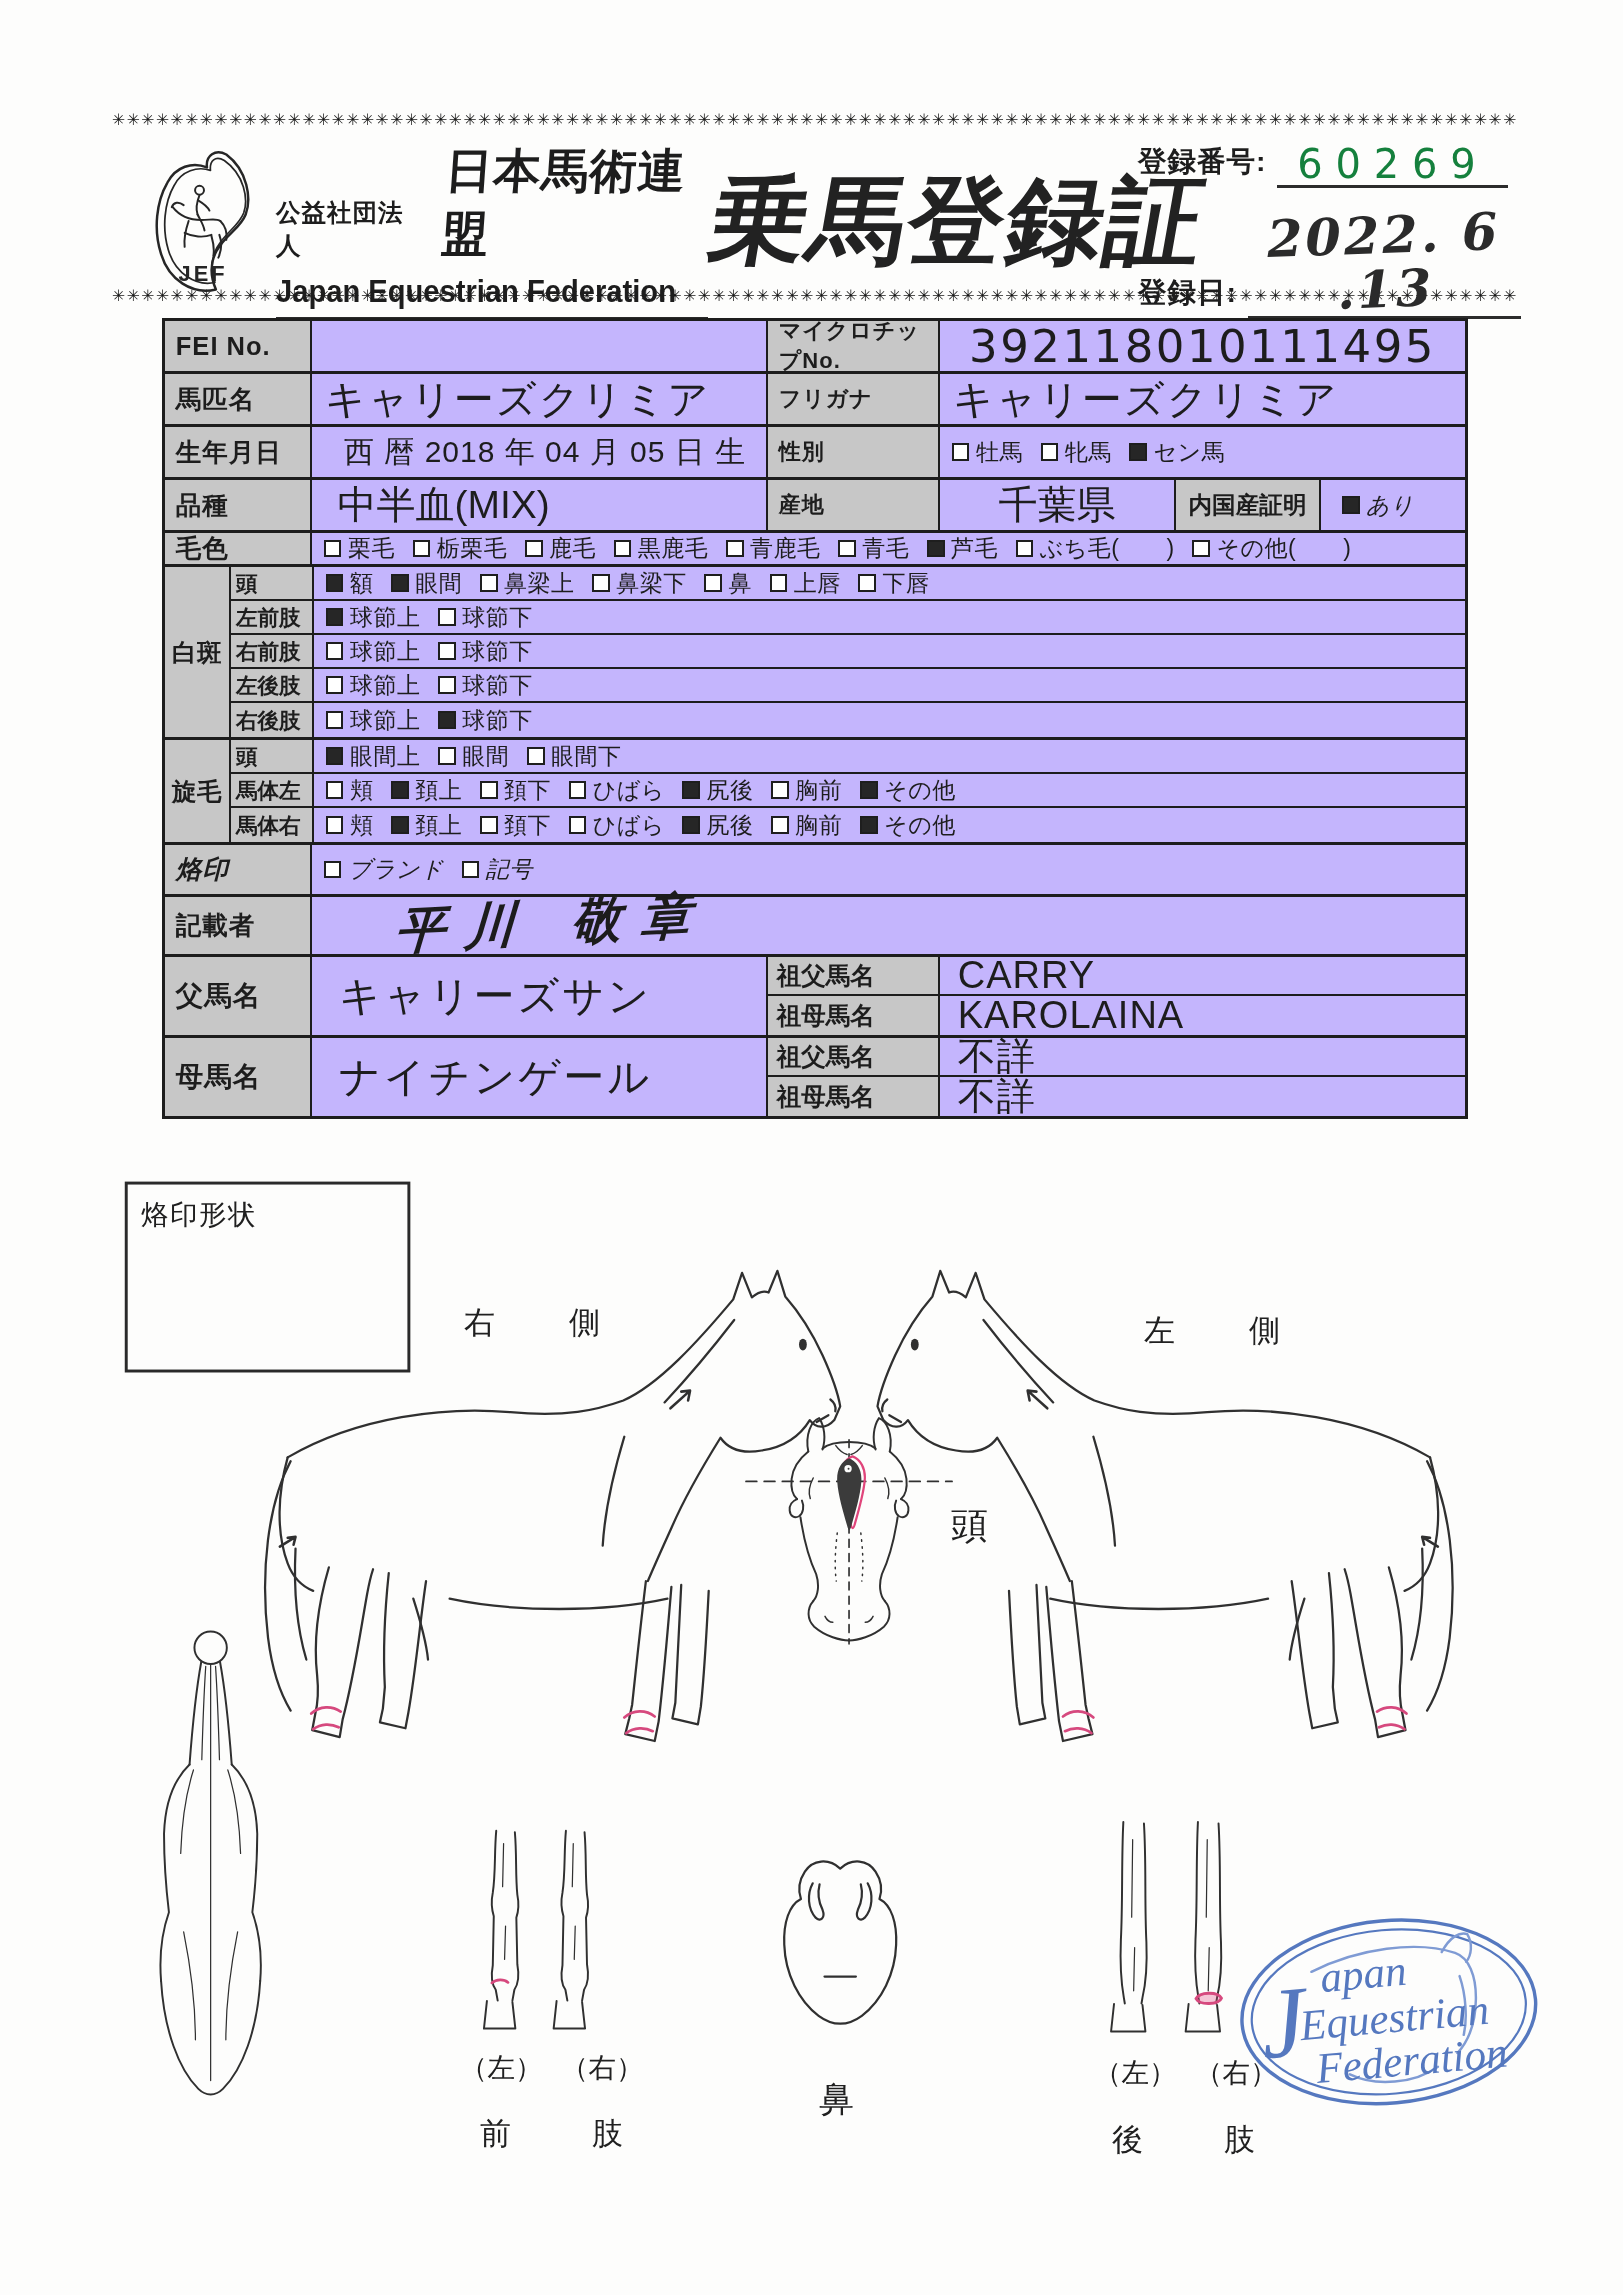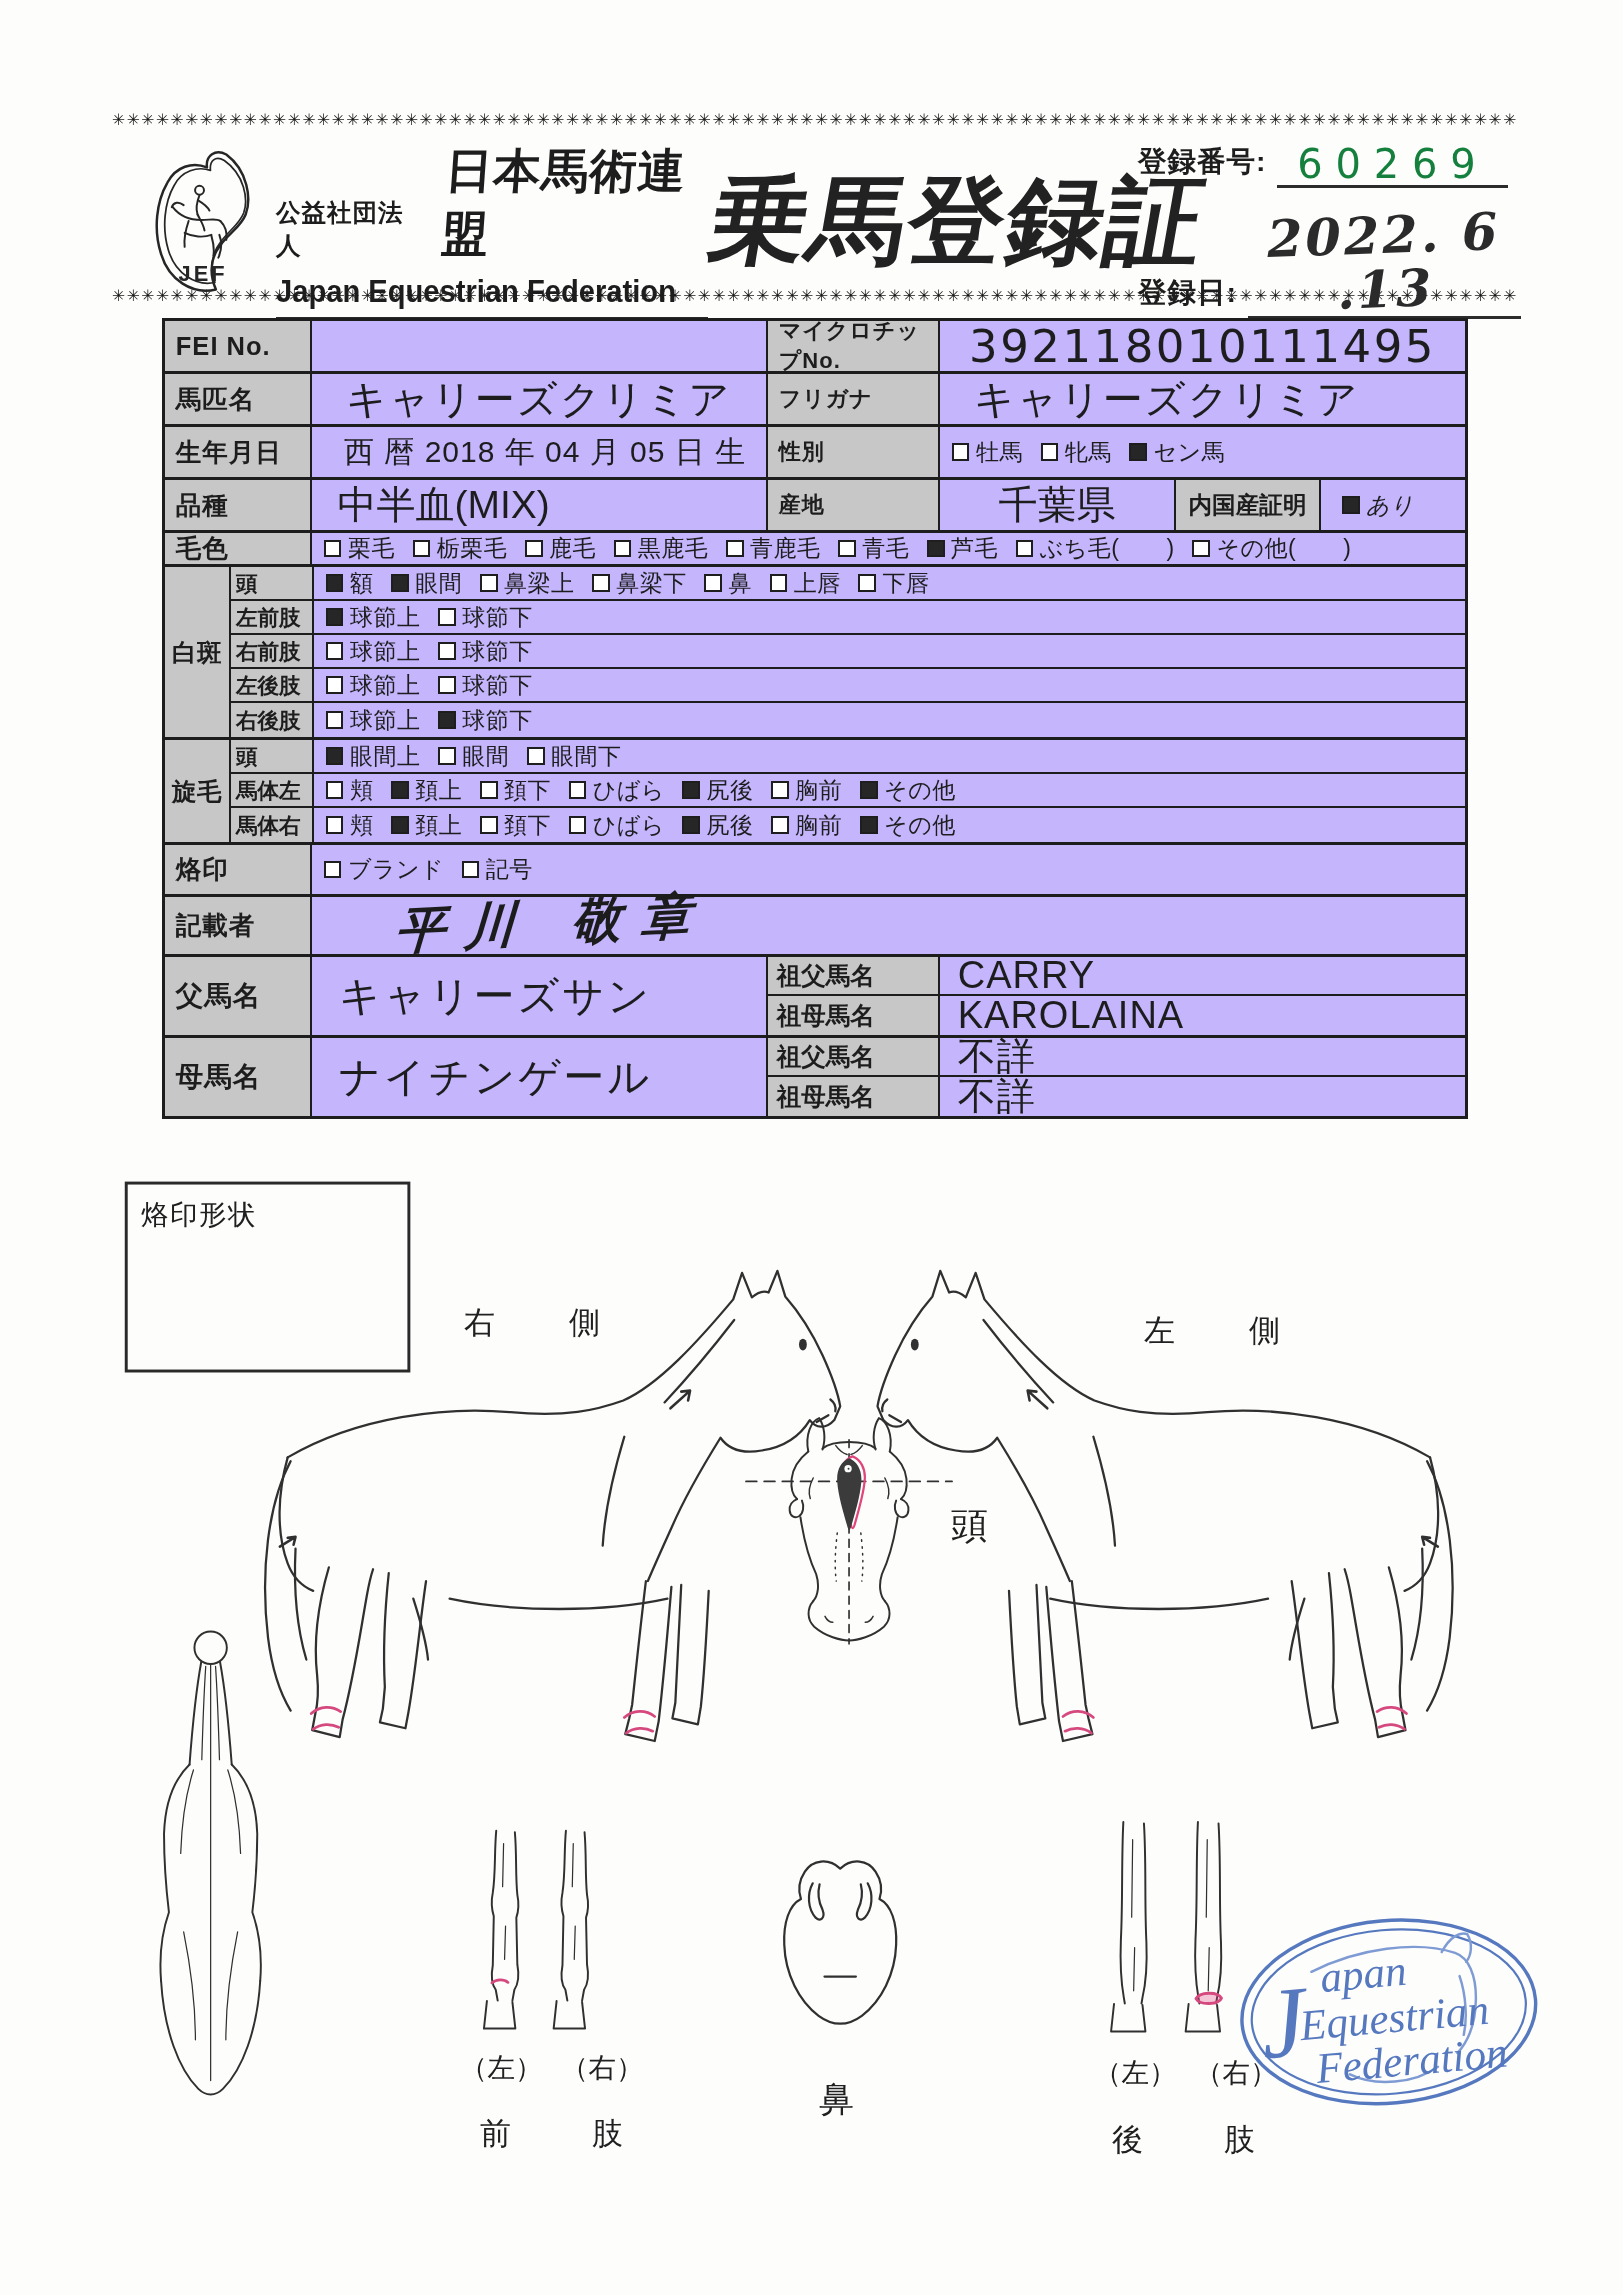--- a/index.html
+++ b/index.html
@@ -32,22 +32,22 @@
   
   .regtable{position:absolute;left:162px;top:318px;width:1306px;border:3.9px solid #1d1d1d;background:#c4b5fd;box-sizing:border-box;}
   .trow{display:flex;border-bottom:3.4px solid #1d1d1d;box-sizing:border-box;align-items:stretch;}
   .trow:last-child{border-bottom:none;}
   .cell{display:flex;align-items:center;box-sizing:border-box;}
   .lab{background:#c7c7c7;border-right:2.9px solid #1d1d1d;font-size:25.5px;font-weight:600;padding-left:10.8px;letter-spacing:1px;}
   .w-l1{width:147px;}
   .w-v1{width:456px;border-right:2.9px solid #1d1d1d;}
   .w-l2{width:172px;font-size:22px;}
   .w-v2{flex:1;}
-  .h108{height:53px;} .h70{height:34px;} .h105{height:52px;} .h133{height:60px;}
-  .bigval{font-size:40px;letter-spacing:2px;padding-left:34px;white-space:nowrap;}
+  .h108{height:53px;} .h70{height:34px;} .h105{height:52px;font-style:italic;} .h133{height:60px;}
+  .bigval{font-size:40px;letter-spacing:2px;padding-left:13px;white-space:nowrap;}
   .chipval{font-size:45px;letter-spacing:2.5px;justify-content:center;font-family:"DejaVu Sans",sans-serif;}
   .birthval{font-size:30px;letter-spacing:1px;padding-left:32px;white-space:nowrap;}
   .breedval{font-size:39px;padding-left:25.5px;}
   .originval{width:236px;border-right:2.9px solid #1d1d1d;font-size:39px;justify-content:center;}
   .domlab{width:145px;background:#c7c7c7;border-right:2.9px solid #1d1d1d;font-size:23.6px;font-weight:600;justify-content:center;}
   .domval{flex:1;padding-left:21px;font-style:italic;}
   
   .tblock{display:flex;border-bottom:3.4px solid #1d1d1d;box-sizing:border-box;}
   .mlab{width:64px;background:#c7c7c7;border-right:2.9px solid #1d1d1d;font-size:24.5px;font-weight:600;
         display:flex;align-items:center;justify-content:center;letter-spacing:0.5px;}

